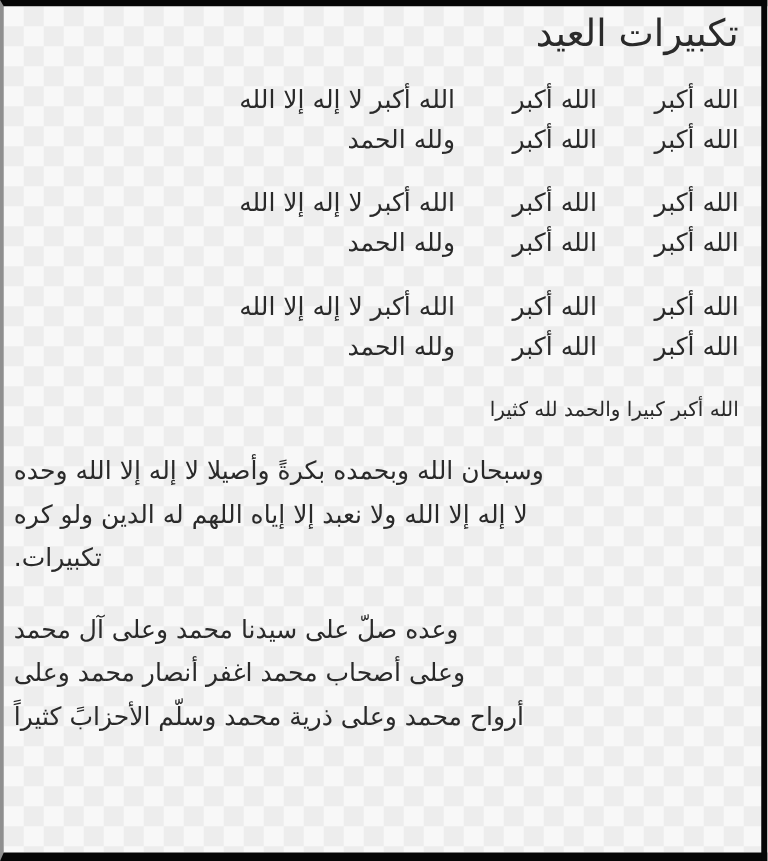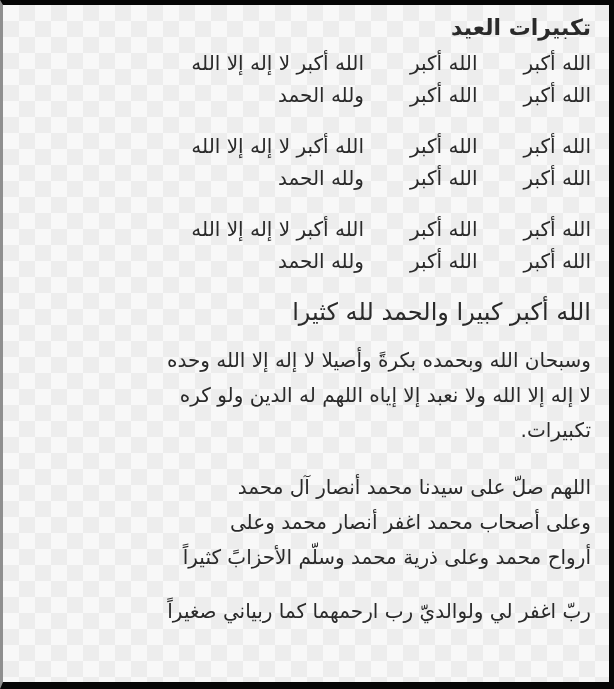--- a/index.html
+++ b/index.html
@@ -16,41 +16,41 @@
     border-right: 5px solid var(--frame, #060606);
     border-bottom: 7px solid var(--frame, #060606);
     border-left: 3px solid var(--left_edge, #8f8f8f);
     padding: 8px 18px 0 8px;
     color: var(--text, #2a2a2a);
     background:
       repeating-conic-gradient(var(--checker_dark, #ededed) 0% 25%, var(--checker_light, #f8f8f8) 0% 50%);
     background-size: 32px 32px;
   }
   .title {
-    font-size: 22px;
-    font-weight: bold;
+    font-size: 30px;
+    font-weight: normal;
     line-height: 30px;
-    margin-bottom: 4px;
+    margin-bottom: 20px;
     text-align: right;
   }
   .takbir-block { margin-bottom: 19px; }
   .takbir-line {
     display: flex;
     justify-content: flex-start;
     gap: 46px;
     font-size: 20px;
     line-height: 32px;
     white-space: nowrap;
   }
   .kabira {
-    font-size: 24px;
+    font-size: 16px;
     line-height: 32px;
     text-align: right;
   }
-  .paragraph { text-align: right; }
+  .paragraph { text-align: left; }
   .paragraph .para-line {
     font-size: 20px;
     line-height: 35px;
   }
   .tasbih { margin-top: 15px; }
   .salawat { margin-top: 22px; }
   .dua {
     font-size: 20px;
     line-height: 32px;
     margin-top: 20px;
@@ -105,20 +105,19 @@
 
   <p class="kabira">الله أكبر كبيرا والحمد لله كثيرا</p>
 
   <section class="paragraph tasbih">
     <div class="para-line">وسبحان الله وبحمده بكرةً وأصيلا لا إله إلا الله وحده</div>
     <div class="para-line">لا إله إلا الله ولا نعبد إلا إياه اللهم له الدين ولو كره</div>
     <div class="para-line">تكبيرات.</div>
   </section>
 
   <section class="paragraph salawat">
-    <div class="para-line">اللهم صلّ على سيدنا محمد أنصار آل محمد</div>
+    <div class="para-line">وعده صلّ على سيدنا محمد وعلى آل محمد</div>
     <div class="para-line">وعلى أصحاب محمد اغفر أنصار محمد وعلى</div>
     <div class="para-line">أرواح محمد وعلى  ذرية محمد وسلّم الأحزابً كثيراً</div>
   </section>
 
-  <p class="dua">ربّ اغفر لي ولوالديّ رب ارحمهما كما ربياني صغيراً</p>
 
 </div>
 
 </body></html>

